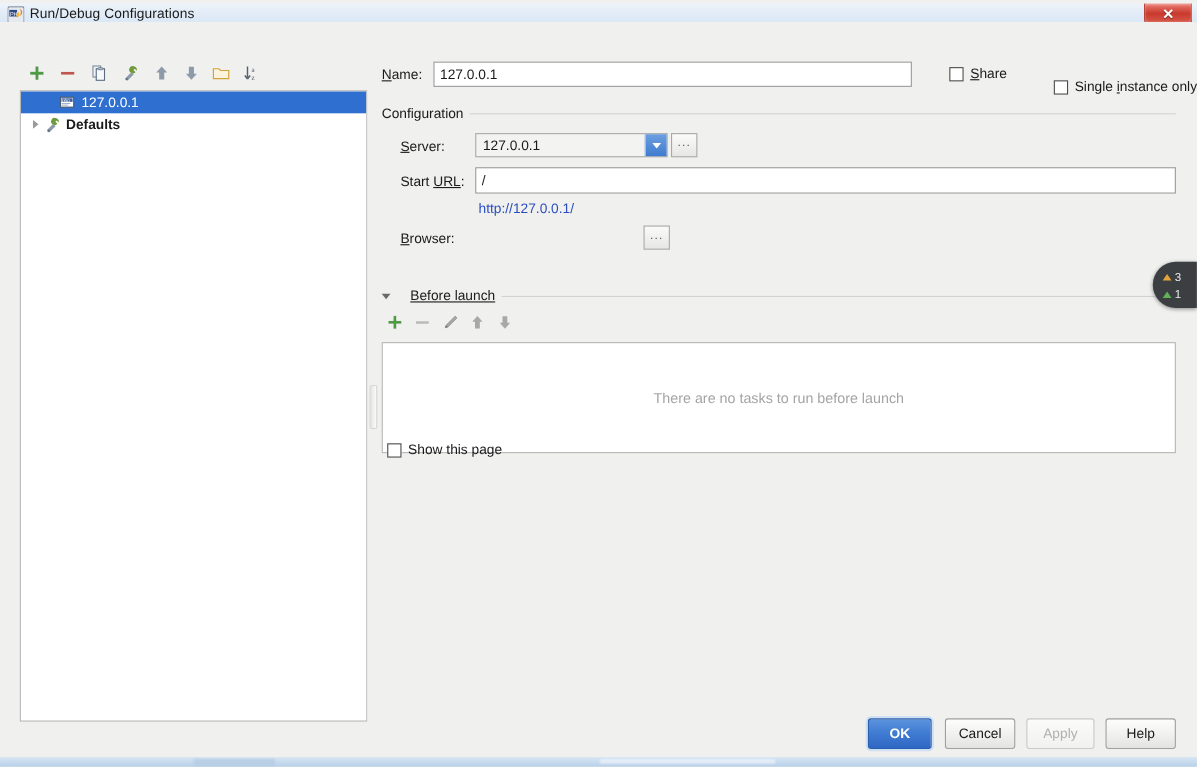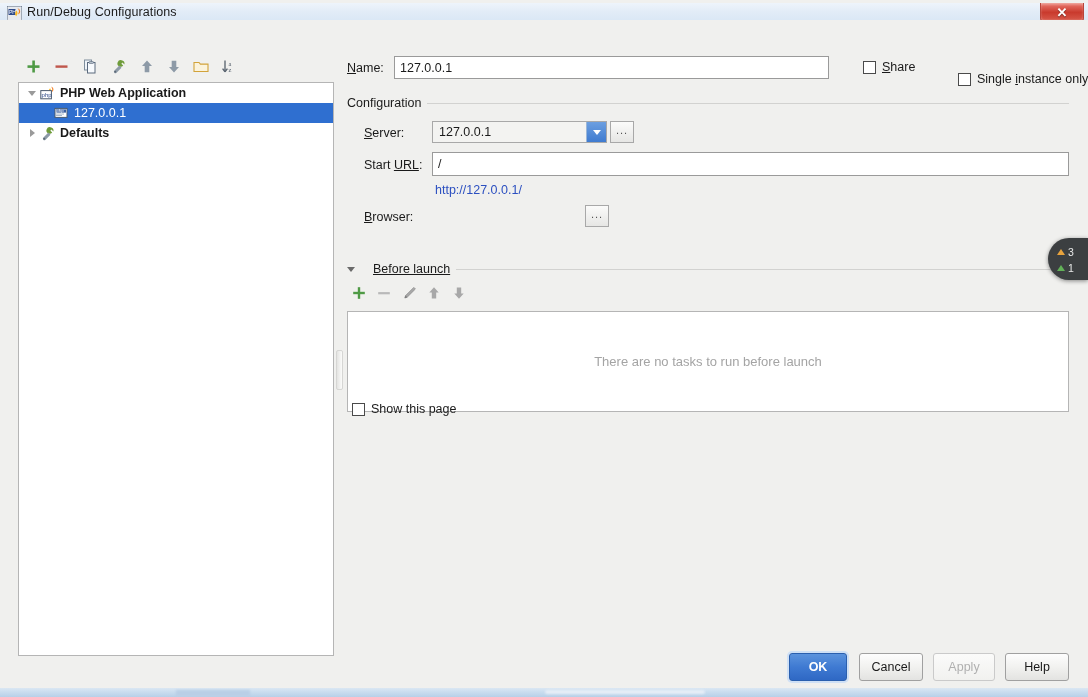--- a/index.html
+++ b/index.html
@@ -385,34 +385,20 @@
         <svg width="16" height="15" viewBox="0 0 16 15">
           <path d="M4 1.5 V11.2 M4 12.8 L1.6 9.6 M4 12.8 L6.4 9.6" stroke="#55606c" stroke-width="1.3" fill="none"></path>
           <text x="7.6" y="6.6" font-family="Liberation Serif, serif" font-size="6.4" fill="#55606c">a</text>
           <text x="7.6" y="13.4" font-family="Liberation Serif, serif" font-size="6.4" fill="#55606c">z</text>
         </svg>
       </div>
     </div>
 
     <div id="tree-panel">
 
-      <div class="tree-row">
-        <span class="twisty open">
-            <i></i>
-          </span>
-        <span class="tree-icon">
-          <svg width="16" height="14" viewBox="0 0 16 14">
-            <path d="M11 0.6 C12.9 2.5 12.6 4.6 11.3 6.3 C13.2 5.8 14 3.7 13 1.8 Z" fill="#f07c23"></path>
-            <path d="M10.1 2.2 C11.5 3.8 11 5.8 9.7 7.2 C8.2 6.2 8.5 3.6 10.1 2.2 Z" fill="#fab81e"></path>
-            <rect x="0.8" y="4.6" width="10.6" height="8.2" fill="#ffffff" stroke="#4a5a6e" stroke-width="1"></rect>
-            <text x="1.6" y="11" font-family="Liberation Sans, sans-serif" font-size="6" fill="#2d4a8a">php</text>
-          </svg>
-        </span>
-        <span class="tree-label">PHP Web Application</span>
-      </div>
 
       <div class="tree-row child selected">
         <span class="tree-icon">
           <svg width="16" height="14" viewBox="0 0 16 14">
             <rect x="1" y="2.4" width="12" height="9" fill="#ffffff" stroke="#4a5a6e" stroke-width="1"></rect>
             <rect x="2" y="3.4" width="10" height="3.2" fill="#3b5f9e"></rect>
             <text x="2.3" y="6.3" font-family="Liberation Sans, sans-serif" font-size="4.4" fill="#ffffff">php</text>
             <rect x="2" y="7.6" width="8" height="0.9" fill="#9fb0c4"></rect>
             <rect x="2" y="9.1" width="6" height="0.9" fill="#9fb0c4"></rect>
           </svg>

